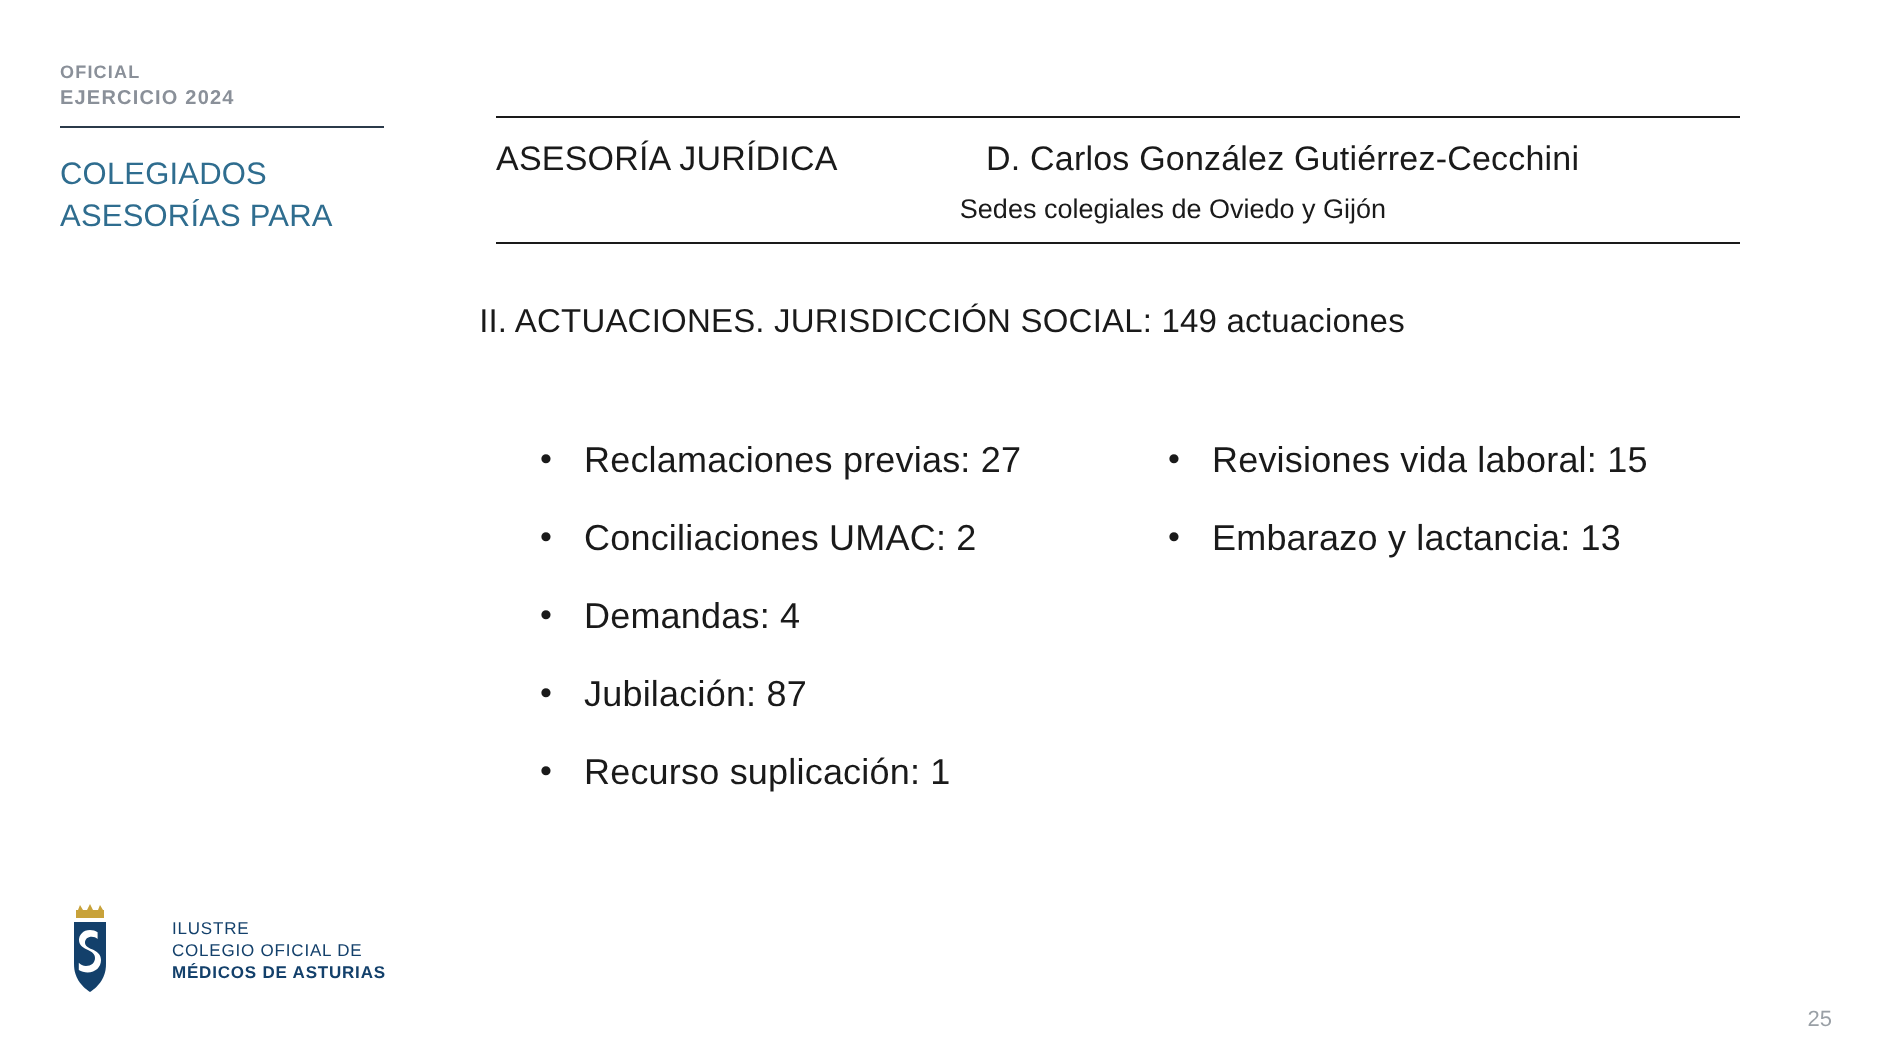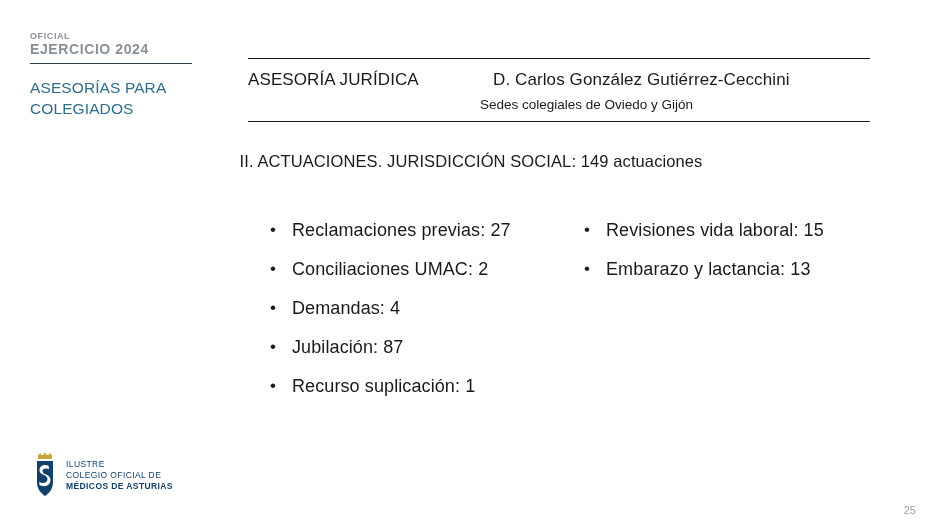--- a/index.html
+++ b/index.html
@@ -26,21 +26,21 @@
     width: 180px;
   }
   .memoria-line1 {
     font-size: 9px;
     font-weight: bold;
     letter-spacing: 0.6px;
     color: #8a9099;
     line-height: 13px;
   }
   .memoria-line2 {
-    font-size: 14px;
+    font-size: 10px;
     font-weight: bold;
     letter-spacing: 0.6px;
     color: #8a9099;
     line-height: 13px;
   }
   .sidebar-rule {
     margin-top: 7px;
     width: 162px;
     height: 1px;
     background: #2b3a4a;
@@ -130,21 +130,21 @@
     text-align: center;
   }
 
   
   .logo-block {
     position: absolute;
     left: 28px;
     bottom: 32px;
     display: flex;
     align-items: center;
-    gap: 4px;
+    gap: 24px;
   }
   .crest {
     width: 34px;
     height: 46px;
     position: relative;
   }
   .logo-text {
     line-height: 11px;
   }
   .logo-l1 { font-size: 8.5px; color: #13406b; letter-spacing: 0.4px; }
@@ -162,22 +162,22 @@
 </head>
 <body>
 
 <div class="slide">
 
   <div class="sidebar">
     <div class="memoria-line1">OFICIAL</div>
     <div class="memoria-line2">EJERCICIO 2024</div>
     <div class="sidebar-rule"></div>
     <div class="section-title">
+      <div>COLEGIADOS</div>
       <div>ASESORÍAS PARA</div>
-      <div>COLEGIADOS</div>
     </div>
   </div>
 
   <div class="header">
     <div class="header-rule"></div>
     <div class="header-row">
       <div class="header-left">ASESORÍA JURÍDICA</div>
       <div class="header-right">D. Carlos González Gutiérrez-Cecchini</div>
     </div>
     <div class="header-sub">Sedes colegiales de Oviedo y Gijón</div>

